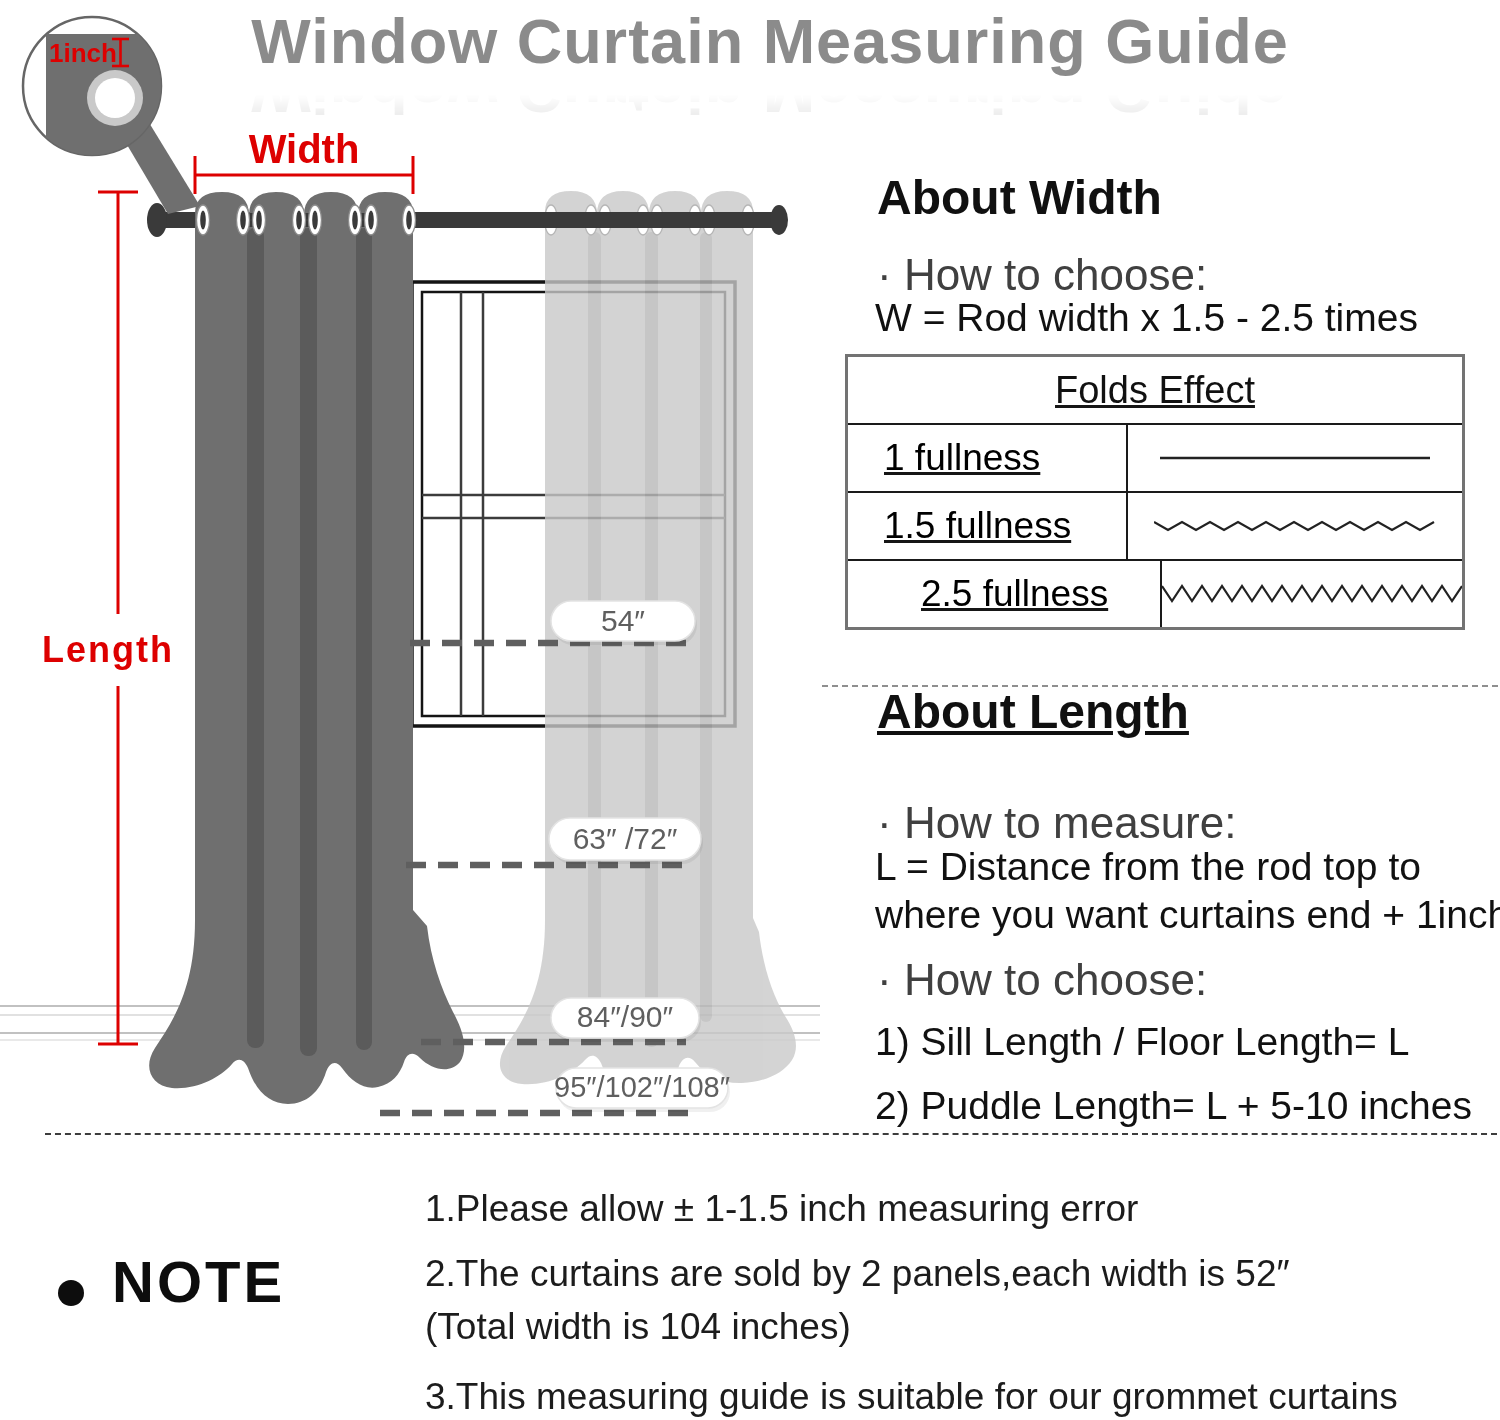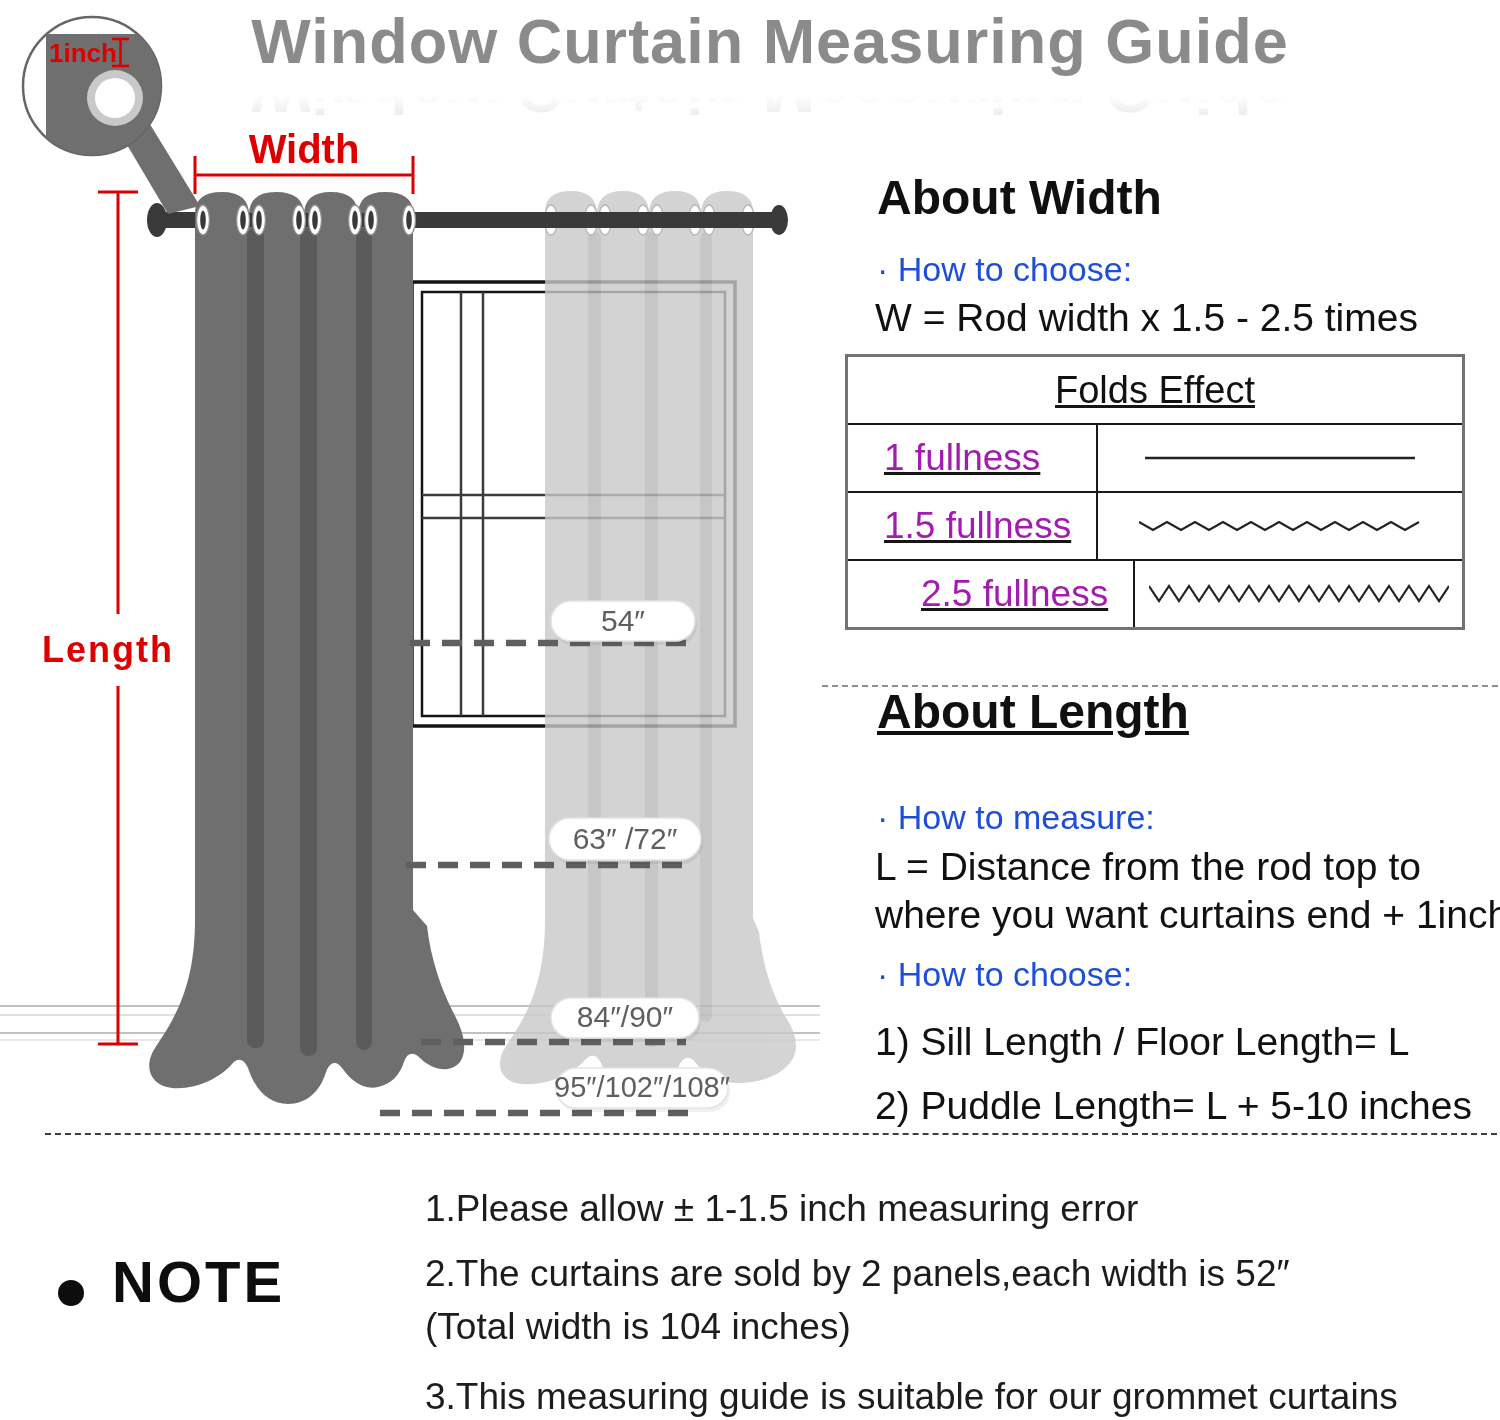--- a/index.html
+++ b/index.html
@@ -15,36 +15,36 @@
   }
   .title-reflect{
     font-size:63px;font-weight:700;color:#8b8b8b;letter-spacing:1px;line-height:1.05;
     white-space:nowrap;transform:scaleY(-1);margin-top:-16px;opacity:.22;
     -webkit-mask-image:linear-gradient(to top,transparent 55%,#000 100%);
             mask-image:linear-gradient(to top,transparent 55%,#000 100%);
   }
   
   .abs{position:absolute;white-space:nowrap;margin-left:32px;}
   .h2{font-size:48px;font-weight:700;color:#101010;}
-  .bullet-line{font-size:34px;font-weight:400;color:#1d4ed8;text-align:right;}
+  .bullet-line{font-size:44px;font-weight:400;color:#404040;text-align:right;}
   .formula{font-size:39px;font-weight:500;color:#111;}
   
   .folds-table{
     position:absolute;left:845px;top:354px;width:620px;
     border:3px solid #737373;box-sizing:border-box;text-decoration:underline;
   }
   .folds-header{
     height:66px;border-bottom:2.5px solid #1a1a1a;display:flex;align-items:center;justify-content:center;
     font-size:38px;font-weight:500;color:#111;
   }
   .folds-row{display:flex;height:66px;border-bottom:2.5px solid #1a1a1a;}
   .folds-row:last-child{border-bottom:none;margin-left:37px;}
   .folds-label{
-    width:250px;border-right:2.5px solid #1a1a1a;box-sizing:border-box;
-    display:flex;align-items:center;padding-left:36px;font-size:37px;color:#a21caf;
+    width:280px;border-right:2.5px solid #1a1a1a;box-sizing:border-box;
+    display:flex;align-items:center;padding-left:36px;font-size:37px;color:#000000;
   }
   .folds-effect{flex:1;display:flex;align-items:center;justify-content:center;}
   
   .divider1{position:absolute;left:822px;top:685px;width:676px;border-top:2px dashed #8f8f8f;}
   .divider-bottom{position:absolute;left:45px;top:1133px;width:1452px;border-top:2.5px dashed #3d3d3d;}
   
   .note-dot{position:absolute;left:58px;top:1280px;width:26px;height:26px;border-radius:50%;background:#0d0d0d;}
   .note-label{position:absolute;left:112px;top:1248px;font-size:58px;font-weight:800;letter-spacing:3px;color:#0d0d0d;}
   .note-item{position:absolute;left:383px;font-size:37px;font-weight:400;color:#1c1c1c;white-space:nowrap;margin-left:42px;}
   svg text{font-family:"Liberation Sans","DejaVu Sans",sans-serif;}

